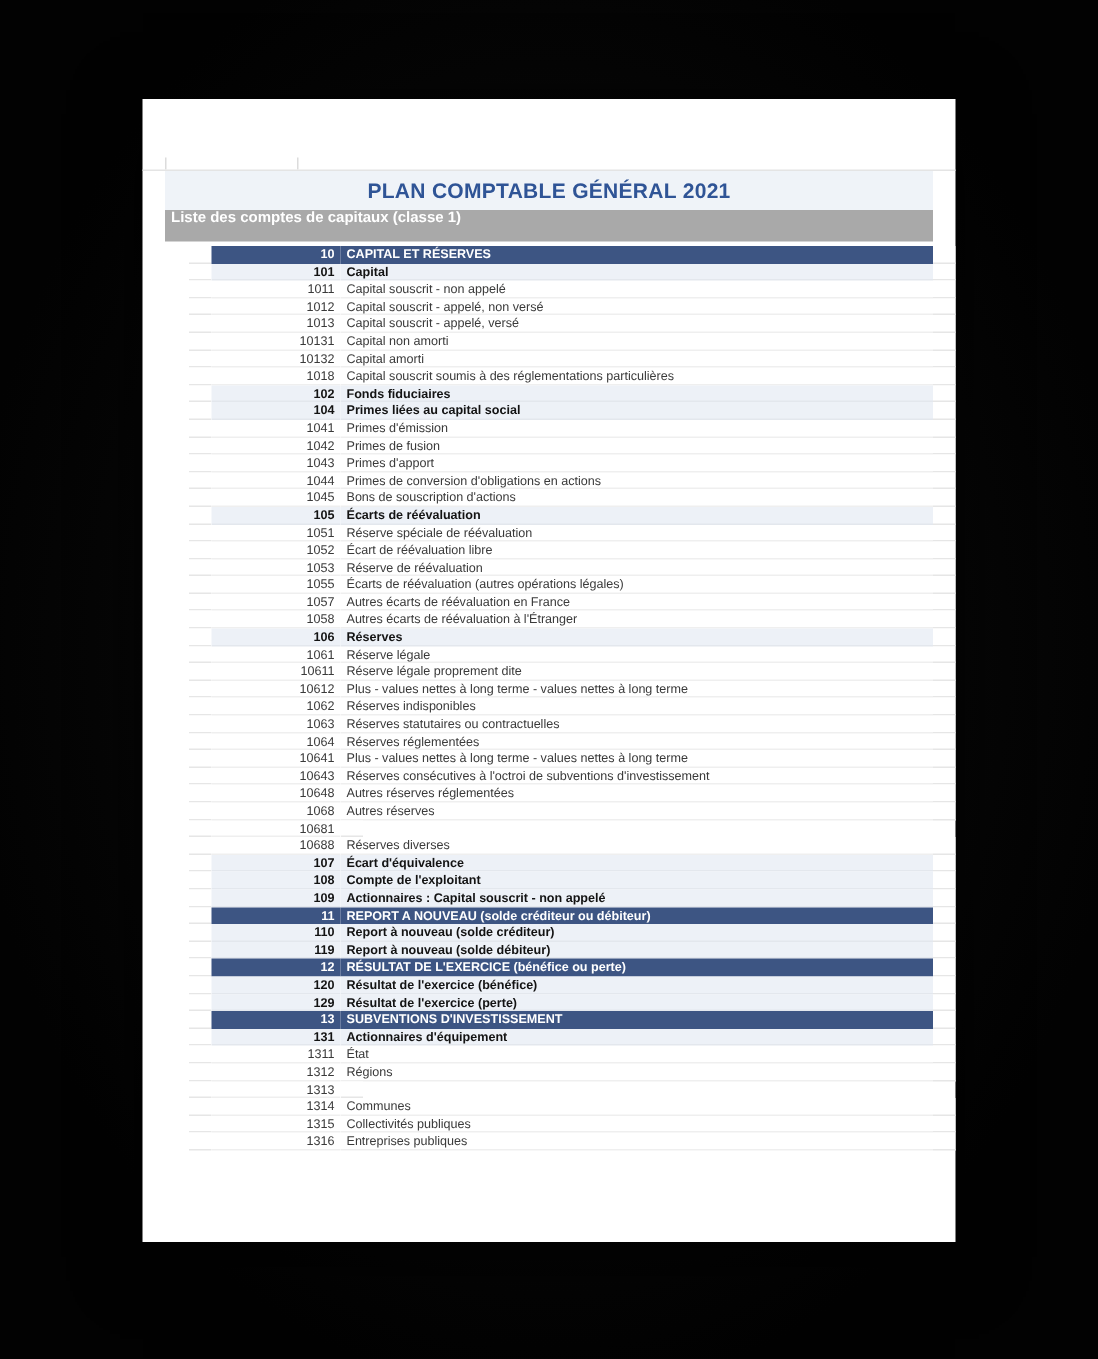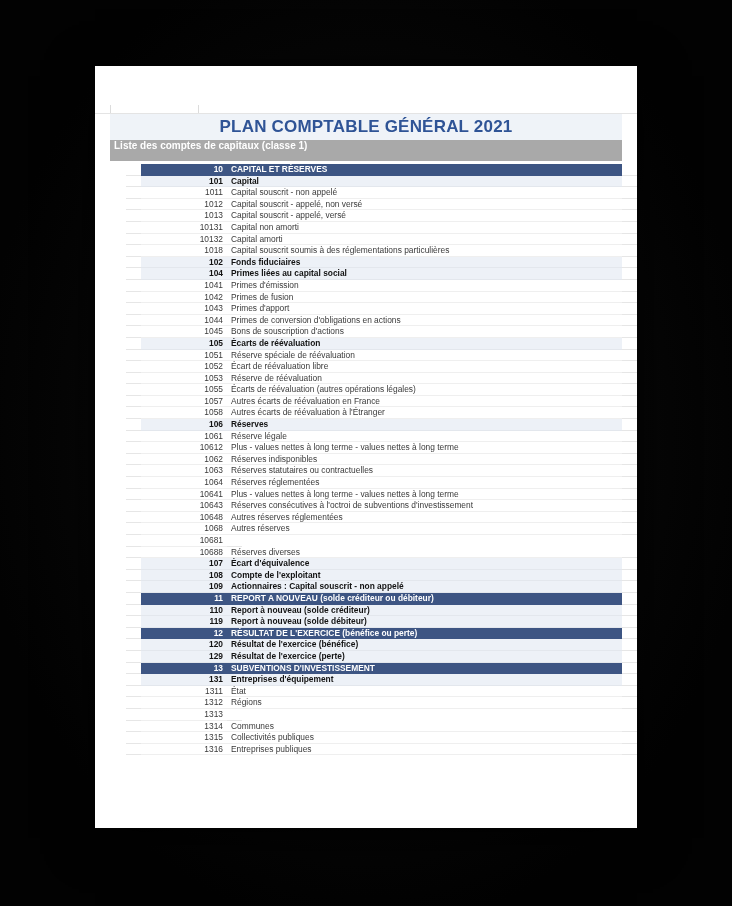--- a/index.html
+++ b/index.html
@@ -20,21 +20,21 @@
   .tick-a{left:15px;}
   .tick-b{left:103px;}
 
   .title-band{
     position:absolute;left:15px;top:48px;width:512px;height:26px;
     background:var(--title-band-bg,#EFF3F8);
     display:flex;align-items:center;justify-content:center;
   }
   .title-band span{
     color:var(--title-text,#2F5496);
-    font-size:17px;font-weight:bold;letter-spacing:0.2px;white-space:nowrap;text-align:right;
+    font-size:14px;font-weight:bold;letter-spacing:0.2px;white-space:nowrap;text-align:right;
   }
   .subtitle-band{
     position:absolute;left:15px;top:74px;width:512px;height:21px;
     background:var(--section-header-bg,#A9A9A9);
     display:flex;
     box-sizing:border-box;padding-left:4px;
   }
   .subtitle-band span{color:#ffffff;font-size:10px;font-weight:bold;white-space:nowrap;}
 
   .accounts{position:absolute;left:0;top:98px;width:542px;}
@@ -215,20 +215,26 @@
     <div class="m mr"></div>
   </div>
         <div class="row item">
     <div class="m ml"></div>
     <div class="code">1061</div>
     <div class="label">Réserve légale</div>
     <div class="m mr"></div>
   </div>
         <div class="row item">
     <div class="m ml"></div>
+    <div class="code">10611</div>
+    <div class="label">Réserve légale proprement dite</div>
+    <div class="m mr"></div>
+  </div>
+        <div class="row item">
+    <div class="m ml"></div>
     <div class="code">10612</div>
     <div class="label">Plus - values nettes à long terme - values nettes à long terme</div>
     <div class="m mr"></div>
   </div>
         <div class="row item">
     <div class="m ml"></div>
     <div class="code">1062</div>
     <div class="label">Réserves indisponibles</div>
     <div class="m mr"></div>
   </div>
@@ -335,21 +341,21 @@
   </div>
         <div class="row section">
     <div class="m ml"></div>
     <div class="code">13</div>
     <div class="label">SUBVENTIONS D'INVESTISSEMENT</div>
     <div class="m mr"></div>
   </div>
         <div class="row group">
     <div class="m ml"></div>
     <div class="code">131</div>
-    <div class="label">Entreprises d'équipement</div>
+    <div class="label">Actionnaires d'équipement</div>
     <div class="m mr"></div>
   </div>
         <div class="row item">
     <div class="m ml"></div>
     <div class="code">1311</div>
     <div class="label">État</div>
     <div class="m mr"></div>
   </div>
         <div class="row item">
     <div class="m ml"></div>

